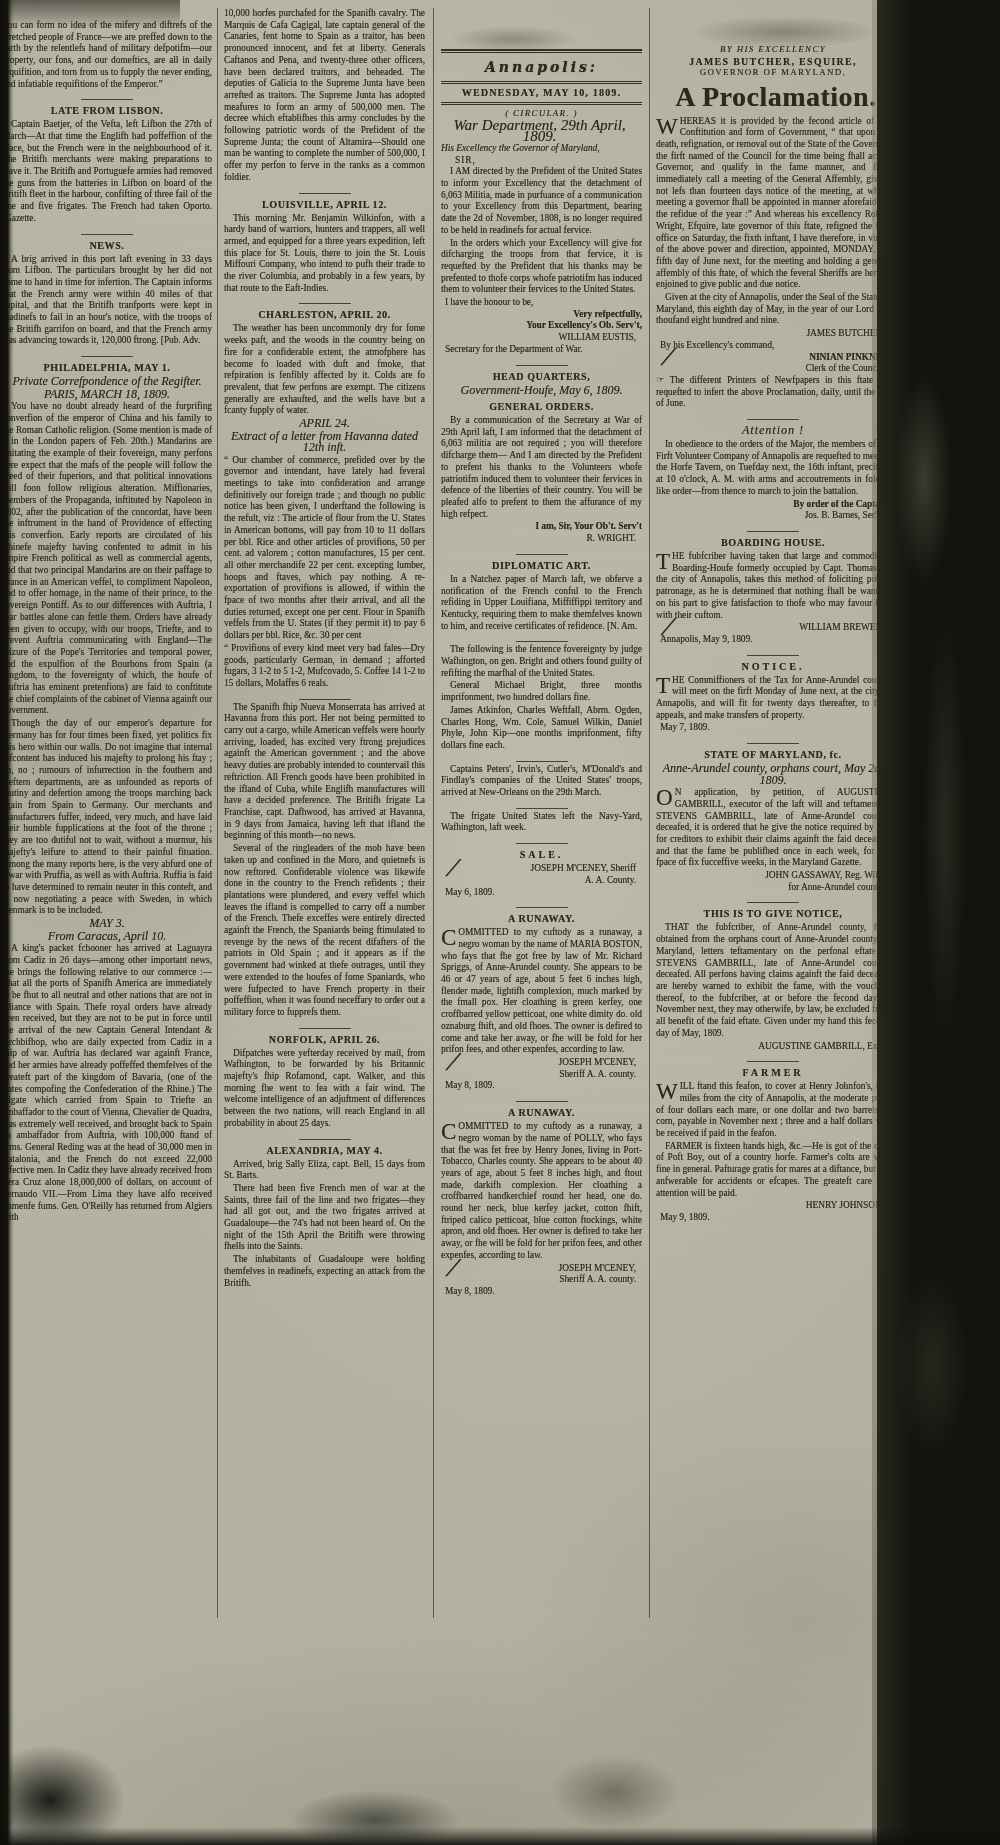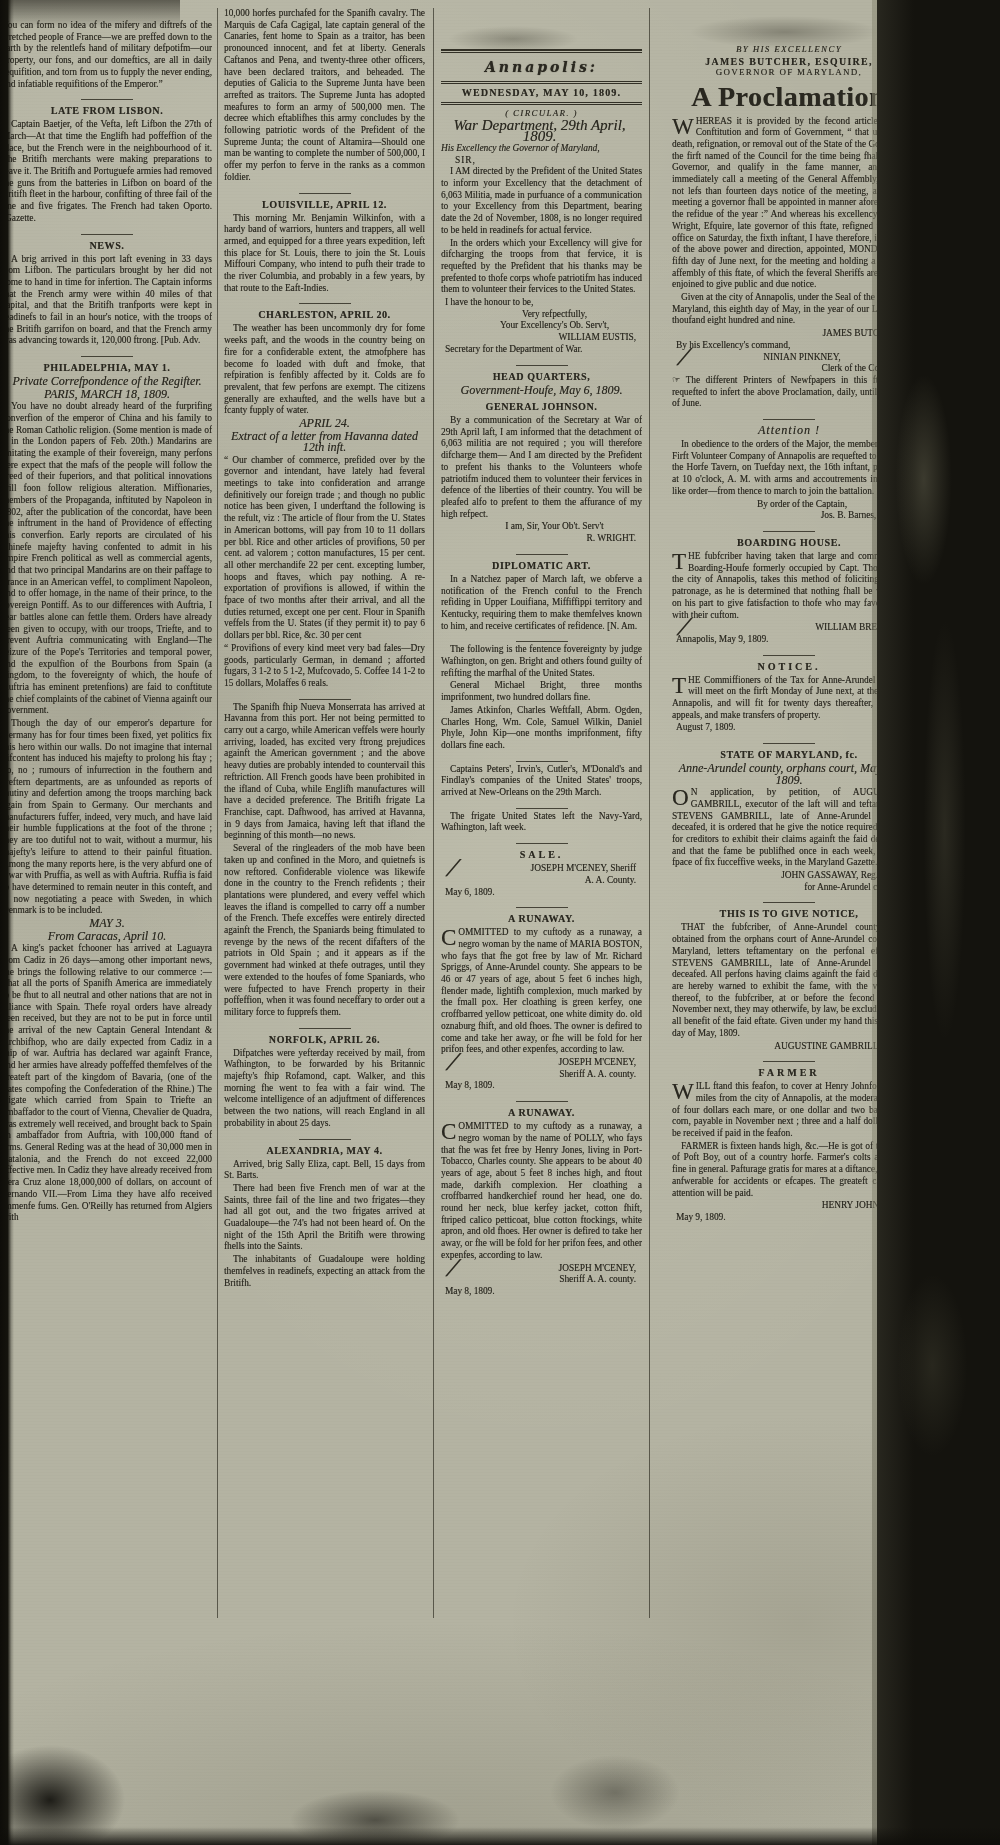--- a/index.html
+++ b/index.html
@@ -16,21 +16,21 @@
       radial-gradient(500px 400px at 12% 38%, rgba(60,55,35,0.10), transparent 70%),
       radial-gradient(420px 300px at 80% 88%, rgba(60,55,35,0.12), transparent 70%),
       radial-gradient(800px 300px at 45% 100%, rgba(50,48,30,0.15), transparent 75%),
       repeating-linear-gradient(0deg, rgba(0,0,0,0.012) 0 1px, transparent 1px 3px);
   }
   .col{position:absolute;overflow:hidden;text-align:justify;
        text-shadow:0.2px 0.2px 0.4px rgba(43,41,32,0.55);}
   .col1{left:2px;top:20px;width:210px;height:1640px;}
   .col2{left:224px;top:8px;width:201px;height:1640px;}
   .col3{left:441px;top:48px;width:201px;height:1600px;}
-  .col4{left:656px;top:44px;width:234px;height:1600px;margin-left:16px;}
+  .col4{left:656px;top:44px;width:234px;height:1600px;}
   .vrule{position:absolute;top:8px;height:1610px;width:1px;background:rgba(40,38,28,0.65);}
   .vr1{left:217px;} .vr2{left:433px;} .vr3{left:649px;}
 
   .blk{margin:0;}
   .p{font-size:9.3px;line-height:11.7px;text-indent:9px;margin:0 0 1px;}
   .hang{text-indent:0;}
   .hd{text-align:center;font-weight:bold;font-size:10px;letter-spacing:0.6px;
       margin:4px 0 2px;text-indent:0;line-height:13px;}
   .sp{letter-spacing:3px;}
   .it{font-style:italic;}
@@ -39,21 +39,21 @@
        line-height:30px;text-align:center;padding-left:6px;text-indent:0;}
   .sub{text-align:center;font-style:italic;font-size:12px;line-height:11.5px;
        margin:1px 0;text-indent:0;}
   .kick{text-align:center;font-size:8.8px;letter-spacing:1.4px;line-height:11.5px;
         margin:0;text-indent:0;}
   .bold{font-weight:bold;font-size:9.8px;}
   .dr{text-align:center;font-style:italic;font-size:15px;line-height:11.7px;padding-right:4px;}
   .dl{text-align:left;font-style:italic;font-size:9.3px;line-height:11.7px;}
   .sir{font-size:9.3px;line-height:11.7px;text-indent:14px;letter-spacing:1px;}
   .sr{text-align:right;font-size:9.3px;line-height:11.7px;padding-right:6px;}
-  .sc{text-align:center;font-size:9.3px;line-height:11.7px;padding-left:26px;}
+  .sc{text-align:right;font-size:9.3px;line-height:11.7px;padding-left:26px;font-weight:bold;}
   .sl{font-size:9.3px;line-height:11.7px;text-indent:4px;}
   .orn{height:7px;margin:3px auto 2px;width:52px;border-bottom:1px solid rgba(40,38,28,0.8);}
   .dc{text-indent:0;}
   .dc::first-letter{font-size:23px;float:left;line-height:19px;padding:1px 2px 0 0;}
   .pen{height:0;overflow:visible;text-align:left;padding-left:10px;font-size:26px;
        line-height:10px;font-style:italic;font-weight:bold;color:rgba(25,23,15,0.8);
        transform:skewX(-18deg);}
 
   .masthead{margin:0 0 3px;}
   .mrule{height:4px;border-top:2px solid rgba(35,33,24,0.9);
@@ -157,21 +157,21 @@
       <div class="blk p">I AM directed by the Prefident of the United States to inform your Excellency that the detachment of 6,063 Militia, made in purfuance of a communication to your Excellency from this Department, bearing date the 2d of November, 1808, is no longer required to be held in readinefs for actual fervice.</div>
       <div class="blk p">In the orders which your Excellency will give for difcharging the troops from that fervice, it is requefted by the Prefident that his thanks may be prefented to thofe corps whofe patriotifm has induced them to volunteer their fervices to the United States.</div>
       <div class="blk sl">I have the honour to be,</div>
       <div class="blk sc">Very refpectfully,</div>
       <div class="blk sc">Your Excellency's Ob. Serv't,</div>
       <div class="blk sr">WILLIAM EUSTIS,</div>
       <div class="blk sl">Secretary for the Department of War.</div>
       <div class="blk orn"></div>
       <div class="blk hd">HEAD QUARTERS,</div>
       <div class="blk sub">Government-Houfe, May 6, 1809.</div>
-      <div class="blk hd">GENERAL JOHNSON.</div>
+      <div class="blk hd">GENERAL ORDERS.</div>
       <div class="blk p">By a communication of the Secretary at War of 29th April laft, I am informed that the detachment of 6,063 militia are not required ; you will therefore difcharge them— And I am directed by the Prefident to prefent his thanks to the Volunteers whofe patriotifm induced them to volunteer their fervices in defence of the liberties of their country. You will be pleafed alfo to prefent to them the affurance of my high refpect.</div>
       <div class="blk sc">I am, Sir, Your Ob't. Serv't</div>
       <div class="blk sr">R. WRIGHT.</div>
       <div class="blk orn"></div>
       <div class="blk hd">DIPLOMATIC ART.</div>
       <div class="blk p">In a Natchez paper of March laft, we obferve a notification of the French conful to the French refiding in Upper Louifiana, Miffiffippi territory and Kentucky, requiring them to make themfelves known to him, and receive certificates of refidence. [N. Am.</div>
       <div class="blk orn"></div>
       <div class="blk p">The following is the fentence fovereignty by judge Wafhington, on gen. Bright and others found guilty of refifting the marfhal of the United States.</div>
       <div class="blk p">General Michael Bright, three months imprifonment, two hundred dollars fine.</div>
       <div class="blk p">James Atkinfon, Charles Weftfall, Abrm. Ogden, Charles Hong, Wm. Cole, Samuel Wilkin, Daniel Phyle, John Kip—one months imprifonment, fifty dollars fine each.</div>
@@ -221,21 +221,21 @@
       <div class="blk sr">Jos. B. Barnes, Sec'y.</div>
       <div class="blk orn"></div>
       <div class="blk hd">BOARDING HOUSE.</div>
       <div class="blk p dc">THE fubfcriber having taken that large and commodious Boarding-Houfe formerly occupied by Capt. Thomas, in the city of Annapolis, takes this method of foliciting public patronage, as he is determined that nothing fhall be wanting on his part to give fatisfaction to thofe who may favour him with their cuftom.</div>
       <div class="blk pen">/</div>
       <div class="blk sr">WILLIAM BREWER.</div>
       <div class="blk sl">Annapolis, May 9, 1809.</div>
       <div class="blk orn"></div>
       <div class="blk hd sp">NOTICE.</div>
       <div class="blk p dc">THE Commiffioners of the Tax for Anne-Arundel county, will meet on the firft Monday of June next, at the city of Annapolis, and will fit for twenty days thereafter, to hear appeals, and make transfers of property.</div>
-      <div class="blk sl">August 7, 1809.</div>
+      <div class="blk sl">May 7, 1809.</div>
       <div class="blk orn"></div>
       <div class="blk hd">STATE OF MARYLAND, fc.</div>
       <div class="blk sub">Anne-Arundel county, orphans court, May 2d, 1809.</div>
       <div class="blk p dc">ON application, by petition, of AUGUSTINE GAMBRILL, executor of the laft will and teftament of STEVENS GAMBRILL, late of Anne-Arundel county, deceafed, it is ordered that he give the notice required by law for creditors to exhibit their claims againft the faid deceafed, and that the fame be publifhed once in each week, for the fpace of fix fucceffive weeks, in the Maryland Gazette.</div>
       <div class="blk sr">JOHN GASSAWAY, Reg. Wills</div>
       <div class="blk sr">for Anne-Arundel county.</div>
       <div class="blk orn"></div>
       <div class="blk hd">THIS IS TO GIVE NOTICE,</div>
       <div class="blk p">THAT the fubfcriber, of Anne-Arundel county, hath obtained from the orphans court of Anne-Arundel county, in Maryland, letters teftamentary on the perfonal eftate of STEVENS GAMBRILL, late of Anne-Arundel county, deceafed. All perfons having claims againft the faid deceafed are hereby warned to exhibit the fame, with the vouchers thereof, to the fubfcriber, at or before the fecond day of November next, they may otherwife, by law, be excluded from all benefit of the faid eftate. Given under my hand this fecond day of May, 1809.</div>
       <div class="blk sr">AUGUSTINE GAMBRILL, Ex'r.</div>

